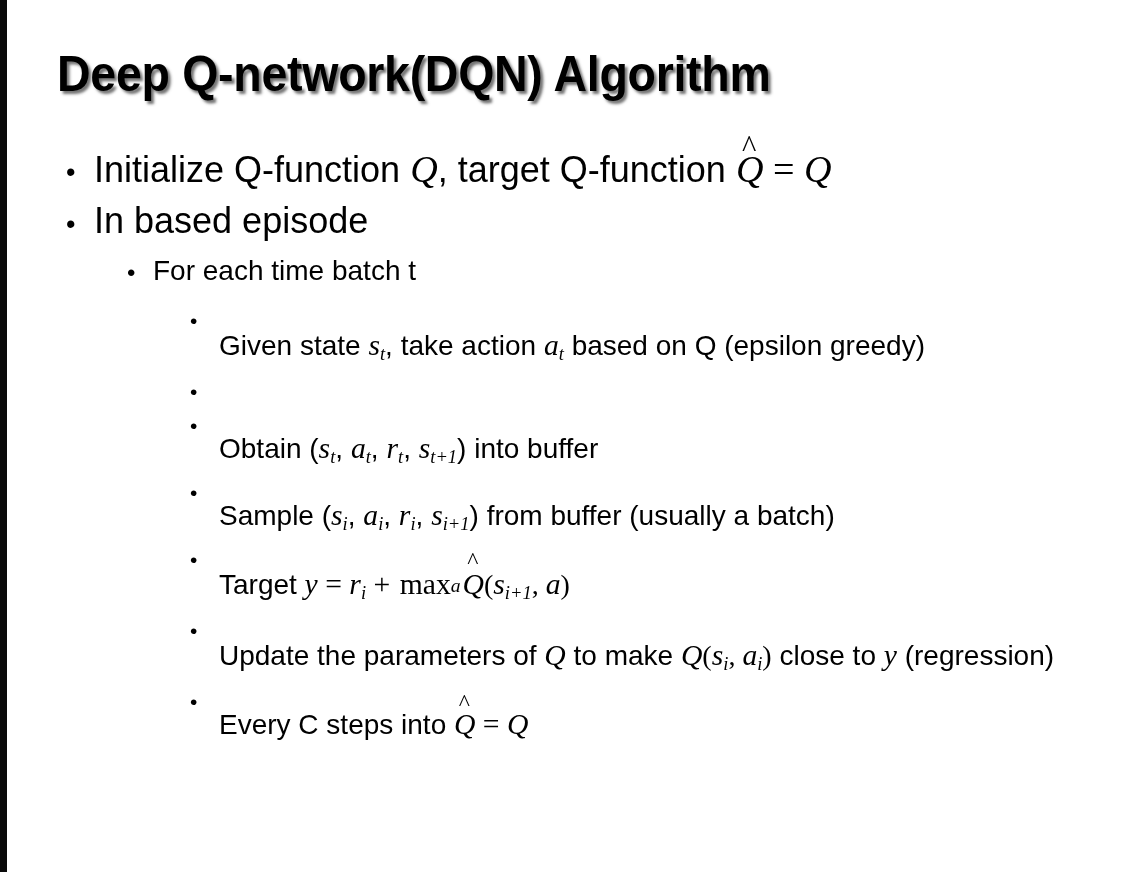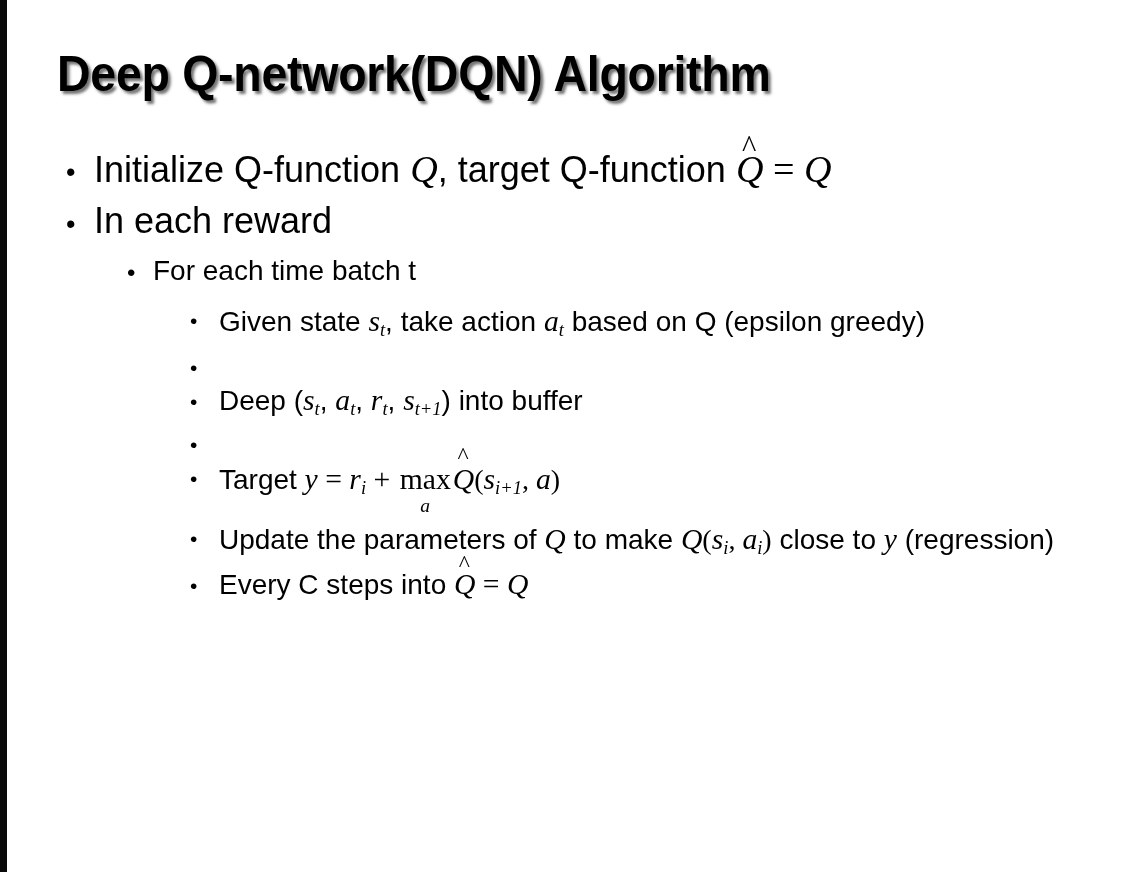--- a/index.html
+++ b/index.html
@@ -111,20 +111,21 @@
   }
   .lvl3 .bullet-dot {
     width: 29px;
     font-size: 21px;
     padding-top: 11px;
   }
   .lvl3 .bullet-text {
     font-size: 28px;
     line-height: 41px;
     max-width: 880px;
+    margin-top: 24px;
   }
   .lvl3.tall .bullet-text {
     line-height: 44px;
   }
 
   
   .math {
     font-family: "Liberation Serif", "DejaVu Serif", serif;
     font-style: italic;
     font-size: 1.06em;
@@ -155,21 +156,21 @@
     top: -0.53em;
     transform: translateX(-54%);
     font-family: "Liberation Serif", "DejaVu Serif", serif;
     font-style: normal;
     font-size: 0.80em;
     line-height: 1;
   }
   
   .maxop {
     display: inline-flex;
-    flex-direction: column;
+    flex-direction: row;
     align-items: center;
     vertical-align: baseline;
     line-height: 1;
     margin: 0 2px;
   }
   .maxop .op {
     font-family: "Liberation Serif", "DejaVu Serif", serif;
     font-style: normal;
     font-size: 1.06em;
     line-height: 1;
@@ -193,44 +194,45 @@
 
   <div id="bullet-list">
 
     <div class="bullet-row lvl1">
       <span class="bullet-dot">•</span>
       <span class="bullet-text"><span>Initialize Q-function </span><span class="math">Q</span><span>, target Q-function </span><span class="qhat math"><span class="hat">^</span><span>Q</span></span><span class="mathop"> = </span><span class="math">Q</span></span>
     </div>
 
     <div class="bullet-row lvl1">
       <span class="bullet-dot">•</span>
-      <span class="bullet-text">In each reward</span>
+      <span class="bullet-text">In based episode</span>
     </div>
 
     <div class="bullet-row lvl2">
       <span class="bullet-dot">•</span>
       <span class="bullet-text">For each time batch t</span>
     </div>
 
     <div class="bullet-row lvl3 tall">
       <span class="bullet-dot">•</span>
       <span class="bullet-text"><span>Given state </span><span class="math">s</span><sub class="msub">t</sub><span>, take action </span><span class="math">a</span><sub class="msub">t</sub><span> based on Q (epsilon greedy)</span></span>
     </div>
 
     <div class="bullet-row lvl3">
       <span class="bullet-dot">•</span>
     </div>
 
     <div class="bullet-row lvl3">
       <span class="bullet-dot">•</span>
-      <span class="bullet-text"><span>Deep (</span><span class="math">s</span><sub class="msub">t</sub><span>, </span><span class="math">a</span><sub class="msub">t</sub><span>, </span><span class="math">r</span><sub class="msub">t</sub><span>, </span><span class="math">s</span><sub class="msub">t+1</sub><span>) into buffer</span></span>
-    </div>
-
-    <div class="bullet-row lvl3">
-      <span class="bullet-dot">•</span>
+      <span class="bullet-text"><span>Obtain (</span><span class="math">s</span><sub class="msub">t</sub><span>, </span><span class="math">a</span><sub class="msub">t</sub><span>, </span><span class="math">r</span><sub class="msub">t</sub><span>, </span><span class="math">s</span><sub class="msub">t+1</sub><span>) into buffer</span></span>
+    </div>
+
+    <div class="bullet-row lvl3">
+      <span class="bullet-dot">•</span>
+      <span class="bullet-text"><span>Sample (</span><span class="math">s</span><sub class="msub">i</sub><span>, </span><span class="math">a</span><sub class="msub">i</sub><span>, </span><span class="math">r</span><sub class="msub">i</sub><span>, </span><span class="math">s</span><sub class="msub">i+1</sub><span>) from buffer (usually a batch)</span></span>
     </div>
 
     <div class="bullet-row lvl3 tall">
       <span class="bullet-dot">•</span>
       <span class="bullet-text"><span>Target </span><span class="math">y</span><span class="mathop"> = </span><span class="math">r</span><sub class="msub">i</sub><span class="mathop"> + </span><span class="maxop">
             <span class="op">max</span>
             <span class="under">a</span>
           </span><span class="qhat math"><span class="hat">^</span><span>Q</span></span><span class="mathup">(</span><span class="math">s</span><sub class="msub">i+1</sub><span class="mathup">, </span><span class="math">a</span><span class="mathup">)</span></span>
     </div>
 

